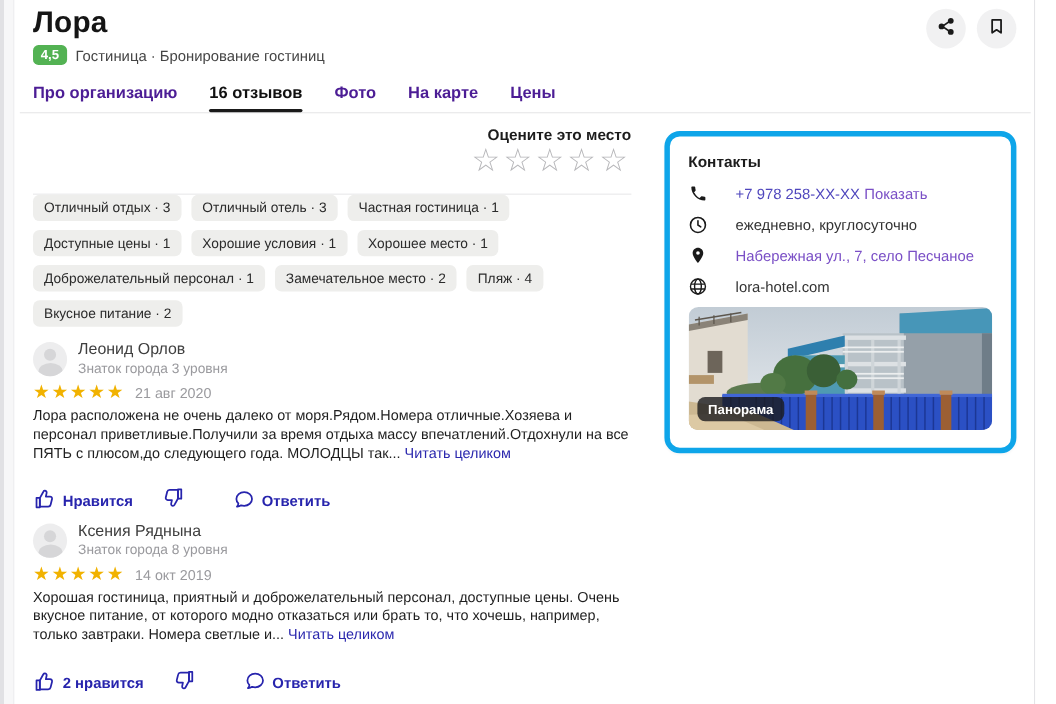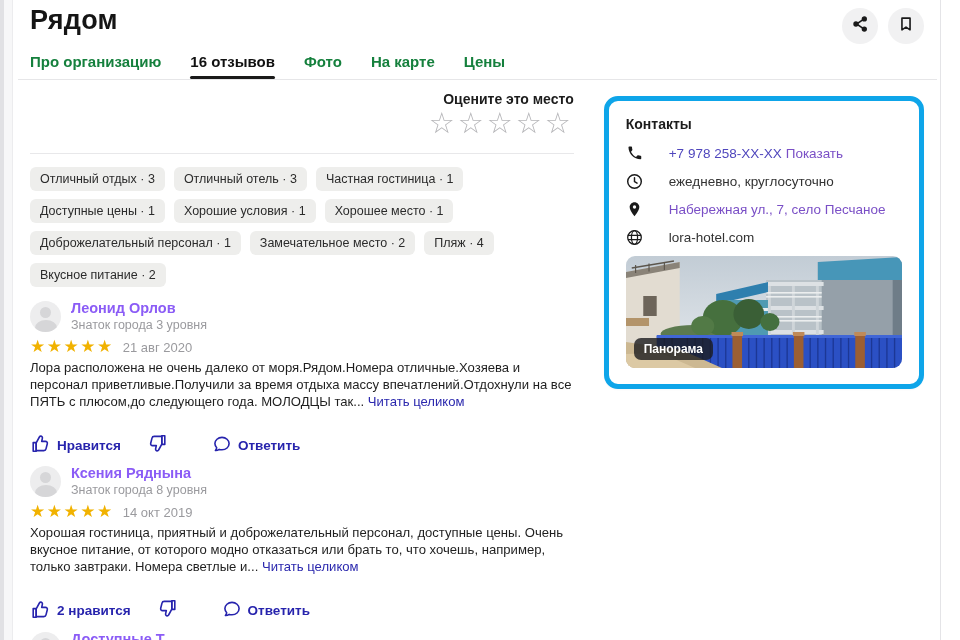--- a/index.html
+++ b/index.html
@@ -18,49 +18,49 @@
   .meta { display:flex; align-items:center; gap:8px; margin-top:5px; }
   .badge { background:#53b253; color:#fff; font-size:12px; font-weight:bold;
            padding:2px 7px; border-radius:5px; line-height:14px; }
   .category { font-size:13.5px; color:#454545; }
   .hdr-actions { position:absolute; right:0; top:8px; display:flex; gap:10px; }
   .circle-btn { width:36px; height:36px; border-radius:50%; background:#f1f1f2;
                 display:flex; align-items:center; justify-content:center; cursor:pointer; }
 
   
   .tabs { display:flex; gap:29px; margin-top:17px; }
-  .tab { font-size:15px; font-weight:bold; color:#15803d; padding-bottom:9px; position:relative; cursor:pointer; }
+  .tab { font-size:15px; font-weight:bold; color:#4c1d95; padding-bottom:9px; position:relative; cursor:pointer; }
   .tab.active { color:#111; }
   .tab.active::after { content:""; position:absolute; left:0; right:0; bottom:0; height:3px; background:#1a1a1a; border-radius:2px; }
   .sep-full { height:1px; background:#e6e6e8; margin:0 -13px 0 -12px; }
 
   
   .cols { display:flex; }
   .col-left { width:545px; }
   .col-right { width:321px; margin-left:30px; }
 
   
   .rate { text-align:right; margin-top:11px; }
   .rate-label { font-size:14px; font-weight:bold; color:#1c1c1c; }
   .rate-stars { margin-top:1px; font-size:29px; line-height:30px; color:#b6b6b9; letter-spacing:3px; cursor:pointer; }
   .sep-left { height:1px; background:#e8e8ea; margin-top:15px; }
 
   
-  .chips { display:flex; flex-wrap:wrap; gap:8px 9px; margin-top:13px; }
+  .chips { display:flex; flex-wrap:wrap; gap:8px 9px; }
   .chip { background:#eeeeec; border-radius:6px; padding:4px 10px; font-size:12.5px; color:#2b2b2b;
           white-space:nowrap; cursor:pointer; line-height:16px; }
 
   
   .reviews { margin-top:13px; }
   .review { margin-bottom:9px; }
   .rev-head { display:flex; align-items:center; gap:10px; }
   .avatar { width:31px; height:31px; border-radius:50%; background:#ededee; position:relative; overflow:hidden; flex:0 0 31px; }
   .avatar::before { content:""; position:absolute; left:10px; top:6px; width:11px; height:11px; border-radius:50%; background:#d6d6d8; }
   .avatar::after { content:""; position:absolute; left:4.5px; top:19px; width:22px; height:16px; border-radius:50%; background:#d6d6d8; }
-  .rev-name { font-size:14.5px; font-weight:bold; color:#8b5cf6; line-height:17px; cursor:pointer; }
+  .rev-name { font-size:14.5px; font-weight:normal; color:#404040; line-height:17px; cursor:pointer; }
   .rev-level { font-size:12.5px; color:#9a9a9e; line-height:15px; margin-top:1px; }
   .rev-rating { display:flex; align-items:center; gap:9px; margin-top:5px; }
   .stars { font-size:17px; letter-spacing:1.5px; line-height:18px; }
   .stars .on { color:#f1b200; }
   .rev-date { font-size:13px; color:#9a9a9e; }
   .rev-text { margin-top:4px; font-size:13.1px; line-height:16.8px; color:#1f1f1f; }
   .read-more { color:#2b28ae; cursor:pointer; }
   .rev-actions { display:flex; align-items:center; margin-top:24px; height:22px; }
   .act { display:flex; align-items:center; gap:6px; color:#2724ad; font-size:13.5px; font-weight:bold; cursor:pointer; }
   .act-dislike { margin-left:26px; cursor:pointer; display:flex; }
@@ -84,21 +84,25 @@
 </style>
 </head>
 <body>
 
 <div class="left-rail"></div>
 <div class="right-line"></div>
 
 <div class="page">
 
   <div class="hdr">
-    <div class="title">Рядом</div>
+    <div class="title">Лора</div>
+    <div class="meta">
+      <span class="badge">4,5</span>
+      <span class="category">Гостиница · Бронирование гостиниц</span>
+    </div>
     <div class="hdr-actions">
       <div class="circle-btn">
         <span>
           <svg width="18" height="18" viewBox="0 0 20 20">
             <g stroke="#1a1a1a" stroke-width="1.7" fill="#1a1a1a">
               <line x1="6.3" y1="10" x2="14.2" y2="4.6"></line>
                 <line x1="6.3" y1="10" x2="14.2" y2="15.4"></line>
               <circle cx="5.5" cy="10" r="2.1"></circle>
                 <circle cx="14.8" cy="4.4" r="2.1"></circle>
                 <circle cx="14.8" cy="15.6" r="2.1"></circle>

